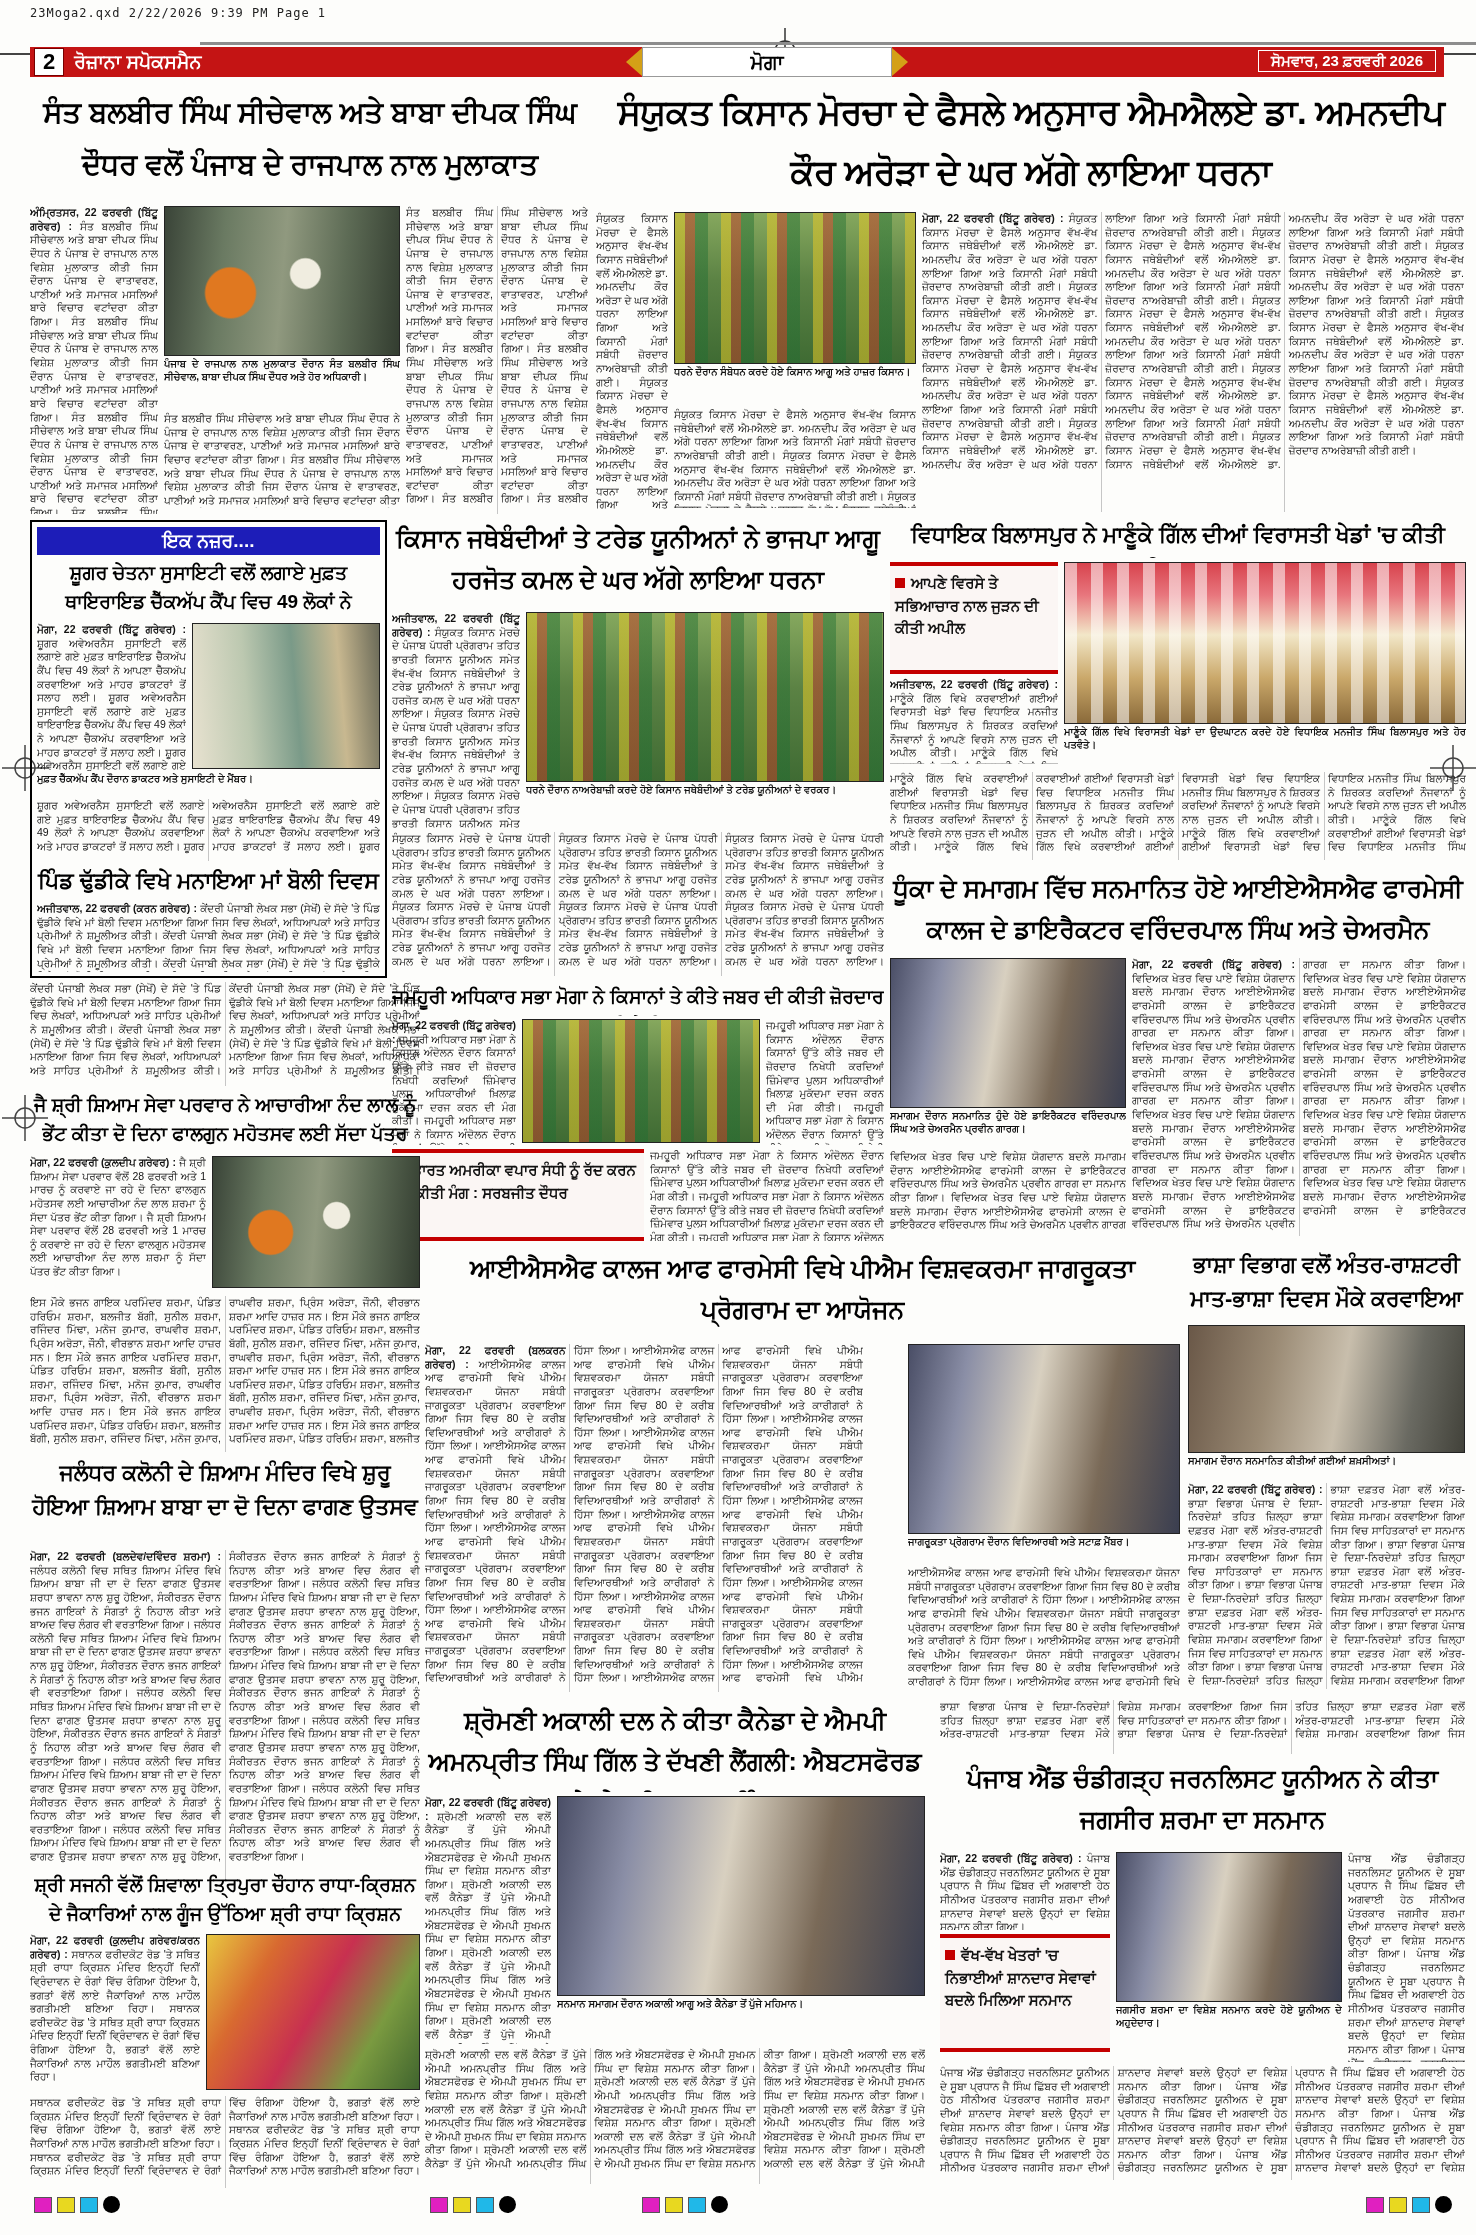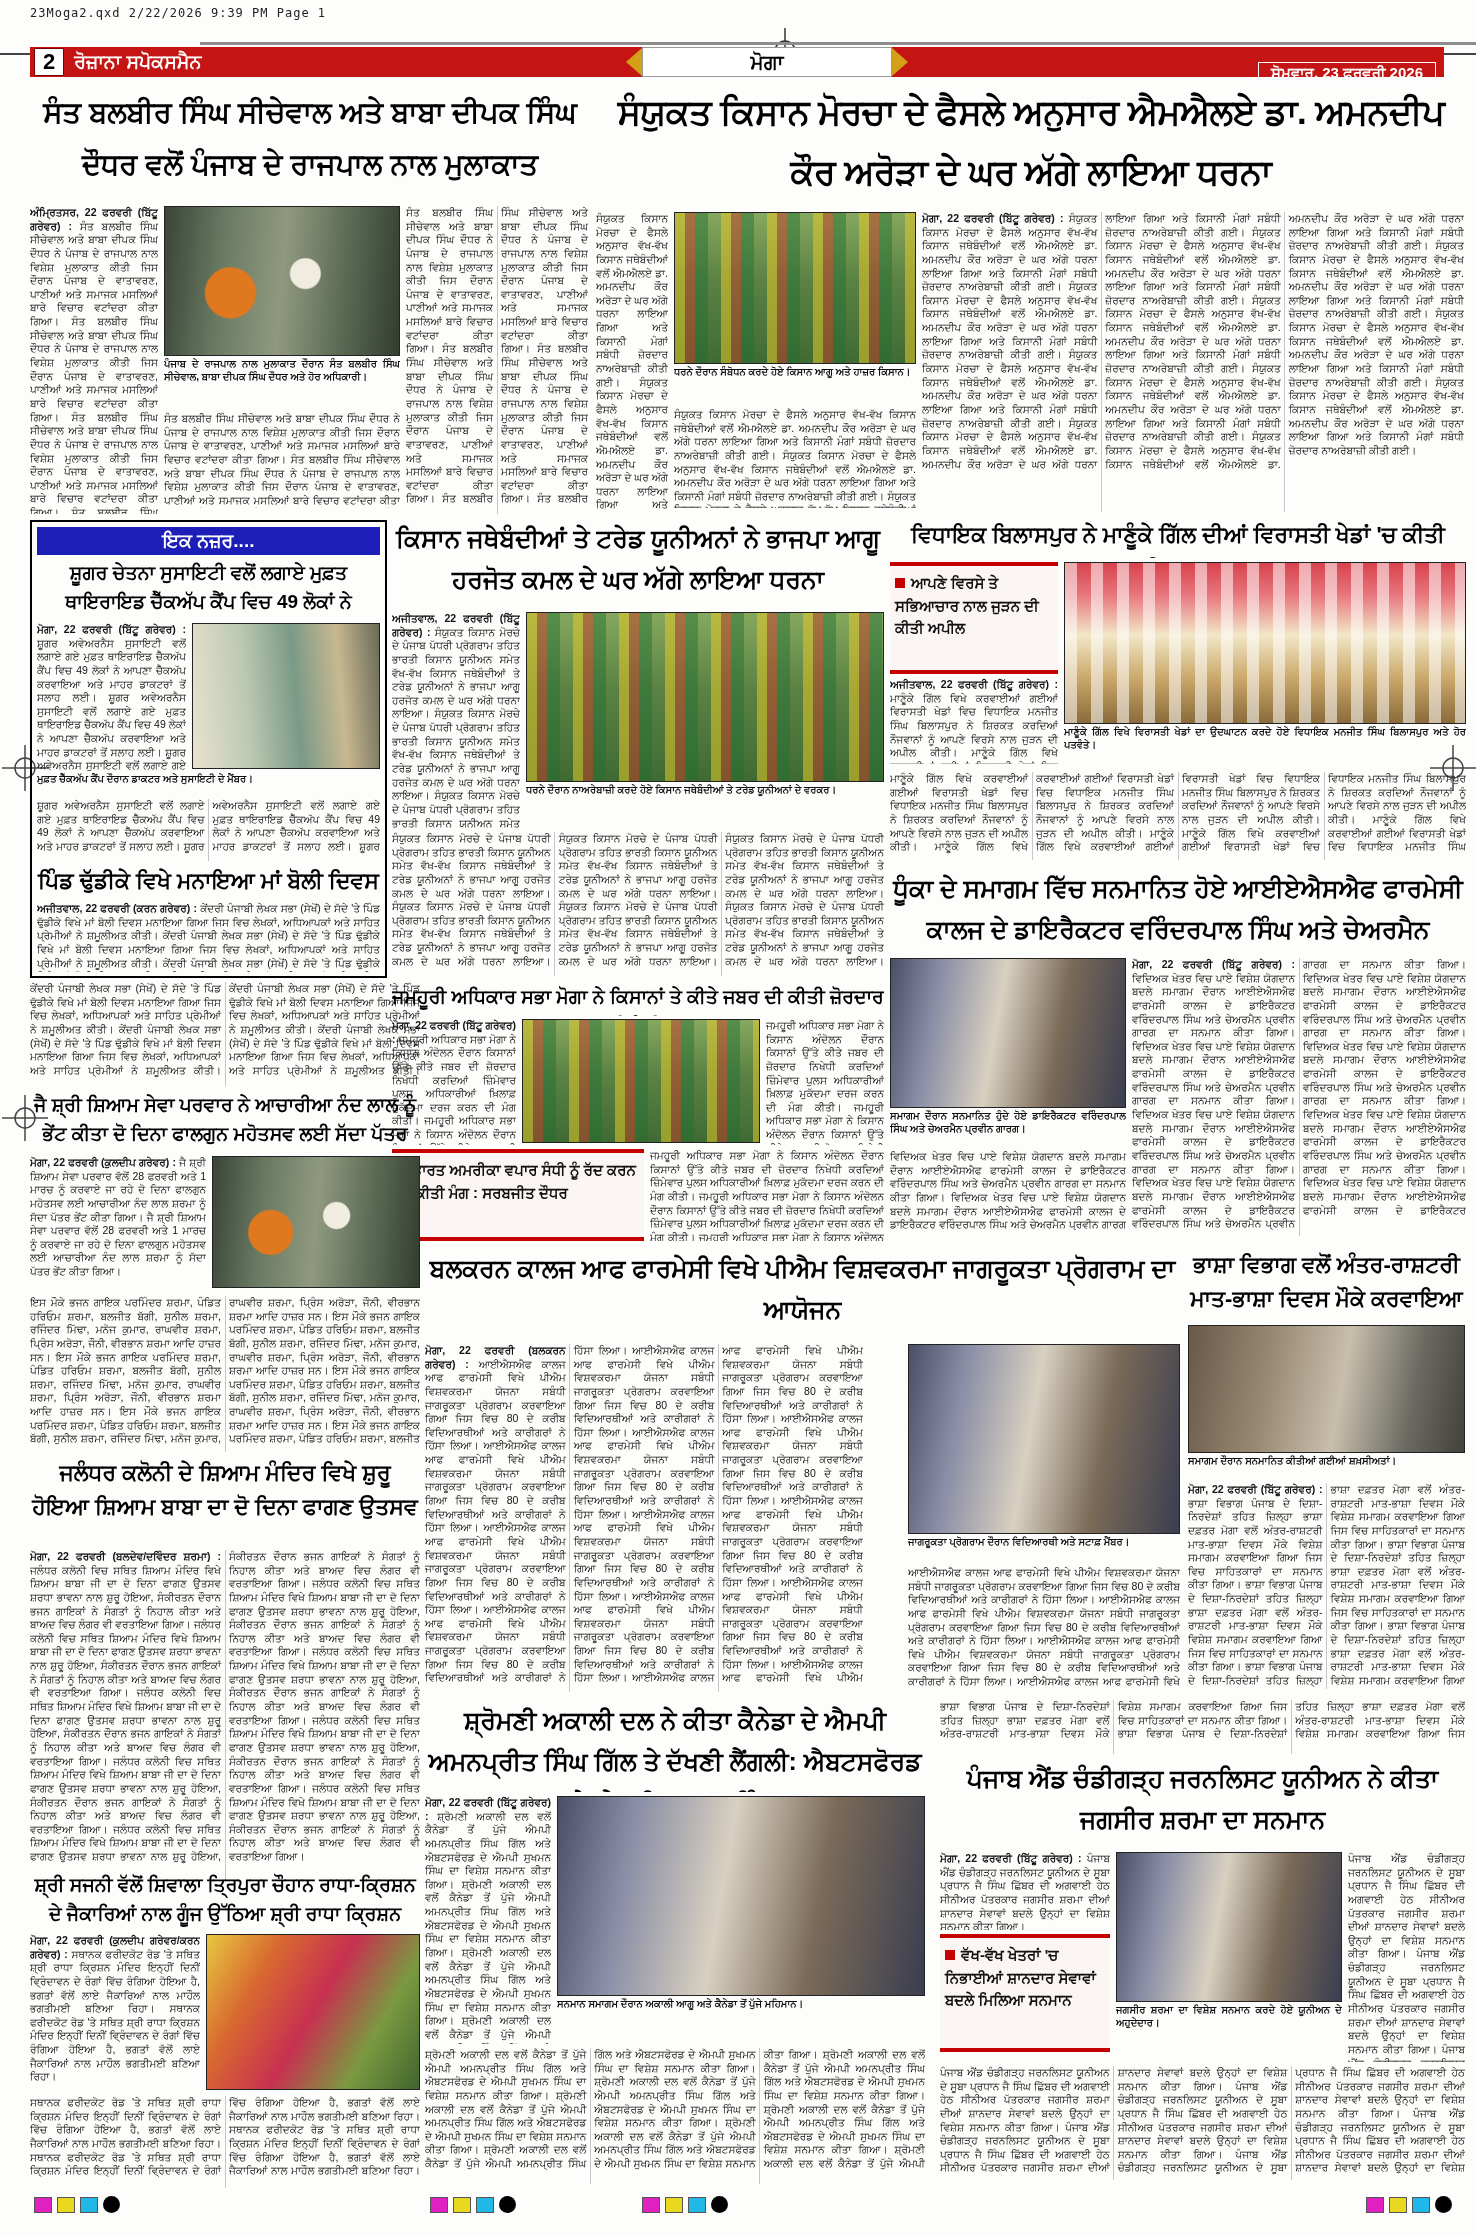--- a/index.html
+++ b/index.html
@@ -16,21 +16,21 @@
   .pgnum { background:#fff; color:#000; font-weight:bold; font-size:22px; line-height:26px;
            padding:0 8px; margin:2px 0 2px 4px; border:1px solid #700; }
   .paper-name { color:#fff; font-weight:bold; font-size:19px; margin-left:10px; white-space:nowrap; }
   .edition-box { position:absolute; left:612px; top:0; width:250px; height:100%; background:#fff;
                  color:#000; font-weight:bold; font-size:20px; display:flex; align-items:center;
                  justify-content:center; border:1px solid #999; }
   .chev { width:0; height:0; border-top:14px solid transparent; border-bottom:14px solid transparent; }
   .chev.l { position:absolute; left:596px; top:1px; border-right:16px solid #d4a017; }
   .chev.r { position:absolute; left:862px; top:1px; border-left:16px solid #d4a017; }
   .date-box { position:absolute; right:8px; top:3px; border:1px solid #fff; color:#fff;
-              font-weight:bold; font-size:15px; padding:1px 12px; white-space:nowrap;margin-top:12px; }
+              font-weight:bold; font-size:15px; padding:1px 12px; white-space:nowrap; }
   
   .hl { font-weight:bold; color:#000; text-align:center; overflow:hidden; }
   .hl-xl { font-size:35px; line-height:1.7; letter-spacing:-0.5px; }
   .hl-lg { font-size:29px; line-height:1.8; }
   .hl-md { font-size:25px; line-height:1.65; }
   .hl-m2 { font-size:22px; line-height:1.55; }
   .hl-sm { font-size:19px; line-height:1.55; }
   
   .b { font-size:10.5px; line-height:1.3; text-align:justify; overflow:hidden; }
   .dl { font-weight:bold; }
@@ -254,21 +254,21 @@
       <div class="b" style="flex:1;height:100%;">
         <span class="dl">ਮੋਗਾ, 22 ਫਰਵਰੀ (ਕੁਲਦੀਪ ਗਰੇਵਰ/ਕਰਨ ਗਰੇਵਰ) :</span>
         <span>ਸਥਾਨਕ ਫਰੀਦਕੋਟ ਰੋਡ 'ਤੇ ਸਥਿਤ ਸ਼੍ਰੀ ਰਾਧਾ ਕ੍ਰਿਸ਼ਨ ਮੰਦਿਰ ਇਨ੍ਹੀਂ ਦਿਨੀਂ ਵ੍ਰਿੰਦਾਵਨ ਦੇ ਰੰਗਾਂ ਵਿੱਚ ਰੰਗਿਆ ਹੋਇਆ ਹੈ, ਭਗਤਾਂ ਵੱਲੋਂ ਲਾਏ ਜੈਕਾਰਿਆਂ ਨਾਲ ਮਾਹੌਲ ਭਗਤੀਮਈ ਬਣਿਆ ਰਿਹਾ। ਸਥਾਨਕ ਫਰੀਦਕੋਟ ਰੋਡ 'ਤੇ ਸਥਿਤ ਸ਼੍ਰੀ ਰਾਧਾ ਕ੍ਰਿਸ਼ਨ ਮੰਦਿਰ ਇਨ੍ਹੀਂ ਦਿਨੀਂ ਵ੍ਰਿੰਦਾਵਨ ਦੇ ਰੰਗਾਂ ਵਿੱਚ ਰੰਗਿਆ ਹੋਇਆ ਹੈ, ਭਗਤਾਂ ਵੱਲੋਂ ਲਾਏ ਜੈਕਾਰਿਆਂ ਨਾਲ ਮਾਹੌਲ ਭਗਤੀਮਈ ਬਣਿਆ ਰਿਹਾ।</span>
       </div>
       <div class="ph ph-temple" style="width:214px;height:156px;"></div>
     </div>
     <div class="b c2" style="height:92px;margin-top:4px;">ਸਥਾਨਕ ਫਰੀਦਕੋਟ ਰੋਡ 'ਤੇ ਸਥਿਤ ਸ਼੍ਰੀ ਰਾਧਾ ਕ੍ਰਿਸ਼ਨ ਮੰਦਿਰ ਇਨ੍ਹੀਂ ਦਿਨੀਂ ਵ੍ਰਿੰਦਾਵਨ ਦੇ ਰੰਗਾਂ ਵਿੱਚ ਰੰਗਿਆ ਹੋਇਆ ਹੈ, ਭਗਤਾਂ ਵੱਲੋਂ ਲਾਏ ਜੈਕਾਰਿਆਂ ਨਾਲ ਮਾਹੌਲ ਭਗਤੀਮਈ ਬਣਿਆ ਰਿਹਾ। ਸਥਾਨਕ ਫਰੀਦਕੋਟ ਰੋਡ 'ਤੇ ਸਥਿਤ ਸ਼੍ਰੀ ਰਾਧਾ ਕ੍ਰਿਸ਼ਨ ਮੰਦਿਰ ਇਨ੍ਹੀਂ ਦਿਨੀਂ ਵ੍ਰਿੰਦਾਵਨ ਦੇ ਰੰਗਾਂ ਵਿੱਚ ਰੰਗਿਆ ਹੋਇਆ ਹੈ, ਭਗਤਾਂ ਵੱਲੋਂ ਲਾਏ ਜੈਕਾਰਿਆਂ ਨਾਲ ਮਾਹੌਲ ਭਗਤੀਮਈ ਬਣਿਆ ਰਿਹਾ। ਸਥਾਨਕ ਫਰੀਦਕੋਟ ਰੋਡ 'ਤੇ ਸਥਿਤ ਸ਼੍ਰੀ ਰਾਧਾ ਕ੍ਰਿਸ਼ਨ ਮੰਦਿਰ ਇਨ੍ਹੀਂ ਦਿਨੀਂ ਵ੍ਰਿੰਦਾਵਨ ਦੇ ਰੰਗਾਂ ਵਿੱਚ ਰੰਗਿਆ ਹੋਇਆ ਹੈ, ਭਗਤਾਂ ਵੱਲੋਂ ਲਾਏ ਜੈਕਾਰਿਆਂ ਨਾਲ ਮਾਹੌਲ ਭਗਤੀਮਈ ਬਣਿਆ ਰਿਹਾ। ਸਥਾਨਕ ਫਰੀਦਕੋਟ ਰੋਡ 'ਤੇ ਸਥਿਤ ਸ਼੍ਰੀ ਰਾਧਾ ਕ੍ਰਿਸ਼ਨ ਮੰਦਿਰ ਇਨ੍ਹੀਂ ਦਿਨੀਂ ਵ੍ਰਿੰਦਾਵਨ ਦੇ ਰੰਗਾਂ ਵਿੱਚ ਰੰਗਿਆ ਹੋਇਆ ਹੈ, ਭਗਤਾਂ ਵੱਲੋਂ ਲਾਏ ਜੈਕਾਰਿਆਂ ਨਾਲ ਮਾਹੌਲ ਭਗਤੀਮਈ ਬਣਿਆ ਰਿਹਾ। ਸਥਾਨਕ ਫਰੀਦਕੋਟ ਰੋਡ 'ਤੇ ਸਥਿਤ ਸ਼੍ਰੀ ਰਾਧਾ ਕ੍ਰਿਸ਼ਨ ਮੰਦਿਰ ਇਨ੍ਹੀਂ ਦਿਨੀਂ ਵ੍ਰਿੰਦਾਵਨ ਦੇ ਰੰਗਾਂ ਵਿੱਚ ਰੰਗਿਆ ਹੋਇਆ ਹੈ, ਭਗਤਾਂ ਵੱਲੋਂ ਲਾਏ ਜੈਕਾਰਿਆਂ ਨਾਲ ਮਾਹੌਲ ਭਗਤੀਮਈ ਬਣਿਆ ਰਿਹਾ।</div>
   </div>
 
   <div class="abs" style="left:425px;top:1248px;width:755px;height:448px;">
-    <div class="hl hl-md" style="height:92px;width:100%;">ਬਲਕਰਨ ਕਾਲਜ ਆਫ ਫਾਰਮੇਸੀ ਵਿਖੇ ਪੀਐਮ ਵਿਸ਼ਵਕਰਮਾ ਜਾਗਰੂਕਤਾ ਪ੍ਰੋਗਰਾਮ ਦਾ ਆਯੋਜਨ</div>
+    <div class="hl hl-md" style="height:92px;width:100%;">ਆਈਐਸਐਫ ਕਾਲਜ ਆਫ ਫਾਰਮੇਸੀ ਵਿਖੇ ਪੀਐਮ ਵਿਸ਼ਵਕਰਮਾ ਜਾਗਰੂਕਤਾ ਪ੍ਰੋਗਰਾਮ ਦਾ ਆਯੋਜਨ</div>
     <div class="row" style="height:348px;margin-top:4px;gap:45px;">
       <div class="b c3" style="flex:1;height:100%;">
         <span class="dl">ਮੋਗਾ, 22 ਫਰਵਰੀ (ਬਲਕਰਨ ਗਰੇਵਰ) :</span>
         <span>ਆਈਐਸਐਫ ਕਾਲਜ ਆਫ ਫਾਰਮੇਸੀ ਵਿਖੇ ਪੀਐਮ ਵਿਸ਼ਵਕਰਮਾ ਯੋਜਨਾ ਸਬੰਧੀ ਜਾਗਰੂਕਤਾ ਪ੍ਰੋਗਰਾਮ ਕਰਵਾਇਆ ਗਿਆ ਜਿਸ ਵਿਚ 80 ਦੇ ਕਰੀਬ ਵਿਦਿਆਰਥੀਆਂ ਅਤੇ ਕਾਰੀਗਰਾਂ ਨੇ ਹਿੱਸਾ ਲਿਆ। ਆਈਐਸਐਫ ਕਾਲਜ ਆਫ ਫਾਰਮੇਸੀ ਵਿਖੇ ਪੀਐਮ ਵਿਸ਼ਵਕਰਮਾ ਯੋਜਨਾ ਸਬੰਧੀ ਜਾਗਰੂਕਤਾ ਪ੍ਰੋਗਰਾਮ ਕਰਵਾਇਆ ਗਿਆ ਜਿਸ ਵਿਚ 80 ਦੇ ਕਰੀਬ ਵਿਦਿਆਰਥੀਆਂ ਅਤੇ ਕਾਰੀਗਰਾਂ ਨੇ ਹਿੱਸਾ ਲਿਆ। ਆਈਐਸਐਫ ਕਾਲਜ ਆਫ ਫਾਰਮੇਸੀ ਵਿਖੇ ਪੀਐਮ ਵਿਸ਼ਵਕਰਮਾ ਯੋਜਨਾ ਸਬੰਧੀ ਜਾਗਰੂਕਤਾ ਪ੍ਰੋਗਰਾਮ ਕਰਵਾਇਆ ਗਿਆ ਜਿਸ ਵਿਚ 80 ਦੇ ਕਰੀਬ ਵਿਦਿਆਰਥੀਆਂ ਅਤੇ ਕਾਰੀਗਰਾਂ ਨੇ ਹਿੱਸਾ ਲਿਆ। ਆਈਐਸਐਫ ਕਾਲਜ ਆਫ ਫਾਰਮੇਸੀ ਵਿਖੇ ਪੀਐਮ ਵਿਸ਼ਵਕਰਮਾ ਯੋਜਨਾ ਸਬੰਧੀ ਜਾਗਰੂਕਤਾ ਪ੍ਰੋਗਰਾਮ ਕਰਵਾਇਆ ਗਿਆ ਜਿਸ ਵਿਚ 80 ਦੇ ਕਰੀਬ ਵਿਦਿਆਰਥੀਆਂ ਅਤੇ ਕਾਰੀਗਰਾਂ ਨੇ ਹਿੱਸਾ ਲਿਆ। ਆਈਐਸਐਫ ਕਾਲਜ ਆਫ ਫਾਰਮੇਸੀ ਵਿਖੇ ਪੀਐਮ ਵਿਸ਼ਵਕਰਮਾ ਯੋਜਨਾ ਸਬੰਧੀ ਜਾਗਰੂਕਤਾ ਪ੍ਰੋਗਰਾਮ ਕਰਵਾਇਆ ਗਿਆ ਜਿਸ ਵਿਚ 80 ਦੇ ਕਰੀਬ ਵਿਦਿਆਰਥੀਆਂ ਅਤੇ ਕਾਰੀਗਰਾਂ ਨੇ ਹਿੱਸਾ ਲਿਆ। ਆਈਐਸਐਫ ਕਾਲਜ ਆਫ ਫਾਰਮੇਸੀ ਵਿਖੇ ਪੀਐਮ ਵਿਸ਼ਵਕਰਮਾ ਯੋਜਨਾ ਸਬੰਧੀ ਜਾਗਰੂਕਤਾ ਪ੍ਰੋਗਰਾਮ ਕਰਵਾਇਆ ਗਿਆ ਜਿਸ ਵਿਚ 80 ਦੇ ਕਰੀਬ ਵਿਦਿਆਰਥੀਆਂ ਅਤੇ ਕਾਰੀਗਰਾਂ ਨੇ ਹਿੱਸਾ ਲਿਆ। ਆਈਐਸਐਫ ਕਾਲਜ ਆਫ ਫਾਰਮੇਸੀ ਵਿਖੇ ਪੀਐਮ ਵਿਸ਼ਵਕਰਮਾ ਯੋਜਨਾ ਸਬੰਧੀ ਜਾਗਰੂਕਤਾ ਪ੍ਰੋਗਰਾਮ ਕਰਵਾਇਆ ਗਿਆ ਜਿਸ ਵਿਚ 80 ਦੇ ਕਰੀਬ ਵਿਦਿਆਰਥੀਆਂ ਅਤੇ ਕਾਰੀਗਰਾਂ ਨੇ ਹਿੱਸਾ ਲਿਆ। ਆਈਐਸਐਫ ਕਾਲਜ ਆਫ ਫਾਰਮੇਸੀ ਵਿਖੇ ਪੀਐਮ ਵਿਸ਼ਵਕਰਮਾ ਯੋਜਨਾ ਸਬੰਧੀ ਜਾਗਰੂਕਤਾ ਪ੍ਰੋਗਰਾਮ ਕਰਵਾਇਆ ਗਿਆ ਜਿਸ ਵਿਚ 80 ਦੇ ਕਰੀਬ ਵਿਦਿਆਰਥੀਆਂ ਅਤੇ ਕਾਰੀਗਰਾਂ ਨੇ ਹਿੱਸਾ ਲਿਆ। ਆਈਐਸਐਫ ਕਾਲਜ ਆਫ ਫਾਰਮੇਸੀ ਵਿਖੇ ਪੀਐਮ ਵਿਸ਼ਵਕਰਮਾ ਯੋਜਨਾ ਸਬੰਧੀ ਜਾਗਰੂਕਤਾ ਪ੍ਰੋਗਰਾਮ ਕਰਵਾਇਆ ਗਿਆ ਜਿਸ ਵਿਚ 80 ਦੇ ਕਰੀਬ ਵਿਦਿਆਰਥੀਆਂ ਅਤੇ ਕਾਰੀਗਰਾਂ ਨੇ ਹਿੱਸਾ ਲਿਆ। ਆਈਐਸਐਫ ਕਾਲਜ ਆਫ ਫਾਰਮੇਸੀ ਵਿਖੇ ਪੀਐਮ ਵਿਸ਼ਵਕਰਮਾ ਯੋਜਨਾ ਸਬੰਧੀ ਜਾਗਰੂਕਤਾ ਪ੍ਰੋਗਰਾਮ ਕਰਵਾਇਆ ਗਿਆ ਜਿਸ ਵਿਚ 80 ਦੇ ਕਰੀਬ ਵਿਦਿਆਰਥੀਆਂ ਅਤੇ ਕਾਰੀਗਰਾਂ ਨੇ ਹਿੱਸਾ ਲਿਆ। ਆਈਐਸਐਫ ਕਾਲਜ ਆਫ ਫਾਰਮੇਸੀ ਵਿਖੇ ਪੀਐਮ ਵਿਸ਼ਵਕਰਮਾ ਯੋਜਨਾ ਸਬੰਧੀ ਜਾਗਰੂਕਤਾ ਪ੍ਰੋਗਰਾਮ ਕਰਵਾਇਆ ਗਿਆ ਜਿਸ ਵਿਚ 80 ਦੇ ਕਰੀਬ ਵਿਦਿਆਰਥੀਆਂ ਅਤੇ ਕਾਰੀਗਰਾਂ ਨੇ ਹਿੱਸਾ ਲਿਆ। ਆਈਐਸਐਫ ਕਾਲਜ ਆਫ ਫਾਰਮੇਸੀ ਵਿਖੇ ਪੀਐਮ ਵਿਸ਼ਵਕਰਮਾ ਯੋਜਨਾ ਸਬੰਧੀ ਜਾਗਰੂਕਤਾ ਪ੍ਰੋਗਰਾਮ ਕਰਵਾਇਆ ਗਿਆ ਜਿਸ ਵਿਚ 80 ਦੇ ਕਰੀਬ ਵਿਦਿਆਰਥੀਆਂ ਅਤੇ ਕਾਰੀਗਰਾਂ ਨੇ ਹਿੱਸਾ ਲਿਆ। ਆਈਐਸਐਫ ਕਾਲਜ ਆਫ ਫਾਰਮੇਸੀ ਵਿਖੇ ਪੀਐਮ ਵਿਸ਼ਵਕਰਮਾ ਯੋਜਨਾ ਸਬੰਧੀ ਜਾਗਰੂਕਤਾ ਪ੍ਰੋਗਰਾਮ ਕਰਵਾਇਆ ਗਿਆ ਜਿਸ ਵਿਚ 80 ਦੇ ਕਰੀਬ ਵਿਦਿਆਰਥੀਆਂ ਅਤੇ ਕਾਰੀਗਰਾਂ ਨੇ ਹਿੱਸਾ ਲਿਆ।</span>
       </div>
       <div style="width:272px;">
         <div class="ph ph-group" style="width:100%;height:190px;"></div>
         <div class="cap" style="height:28px;margin-top:2px;">ਜਾਗਰੂਕਤਾ ਪ੍ਰੋਗਰਾਮ ਦੌਰਾਨ ਵਿਦਿਆਰਥੀ ਅਤੇ ਸਟਾਫ਼ ਮੈਂਬਰ।</div>
         <div class="b" style="height:122px;margin-top:2px;">ਆਈਐਸਐਫ ਕਾਲਜ ਆਫ ਫਾਰਮੇਸੀ ਵਿਖੇ ਪੀਐਮ ਵਿਸ਼ਵਕਰਮਾ ਯੋਜਨਾ ਸਬੰਧੀ ਜਾਗਰੂਕਤਾ ਪ੍ਰੋਗਰਾਮ ਕਰਵਾਇਆ ਗਿਆ ਜਿਸ ਵਿਚ 80 ਦੇ ਕਰੀਬ ਵਿਦਿਆਰਥੀਆਂ ਅਤੇ ਕਾਰੀਗਰਾਂ ਨੇ ਹਿੱਸਾ ਲਿਆ। ਆਈਐਸਐਫ ਕਾਲਜ ਆਫ ਫਾਰਮੇਸੀ ਵਿਖੇ ਪੀਐਮ ਵਿਸ਼ਵਕਰਮਾ ਯੋਜਨਾ ਸਬੰਧੀ ਜਾਗਰੂਕਤਾ ਪ੍ਰੋਗਰਾਮ ਕਰਵਾਇਆ ਗਿਆ ਜਿਸ ਵਿਚ 80 ਦੇ ਕਰੀਬ ਵਿਦਿਆਰਥੀਆਂ ਅਤੇ ਕਾਰੀਗਰਾਂ ਨੇ ਹਿੱਸਾ ਲਿਆ। ਆਈਐਸਐਫ ਕਾਲਜ ਆਫ ਫਾਰਮੇਸੀ ਵਿਖੇ ਪੀਐਮ ਵਿਸ਼ਵਕਰਮਾ ਯੋਜਨਾ ਸਬੰਧੀ ਜਾਗਰੂਕਤਾ ਪ੍ਰੋਗਰਾਮ ਕਰਵਾਇਆ ਗਿਆ ਜਿਸ ਵਿਚ 80 ਦੇ ਕਰੀਬ ਵਿਦਿਆਰਥੀਆਂ ਅਤੇ ਕਾਰੀਗਰਾਂ ਨੇ ਹਿੱਸਾ ਲਿਆ। ਆਈਐਸਐਫ ਕਾਲਜ ਆਫ ਫਾਰਮੇਸੀ ਵਿਖੇ ਪੀਐਮ ਵਿਸ਼ਵਕਰਮਾ ਯੋਜਨਾ ਸਬੰਧੀ ਜਾਗਰੂਕਤਾ ਪ੍ਰੋਗਰਾਮ ਕਰਵਾਇਆ ਗਿਆ ਜਿਸ ਵਿਚ 80 ਦੇ ਕਰੀਬ ਵਿਦਿਆਰਥੀਆਂ ਅਤੇ ਕਾਰੀਗਰਾਂ ਨੇ ਹਿੱਸਾ ਲਿਆ।</div>
       </div>

